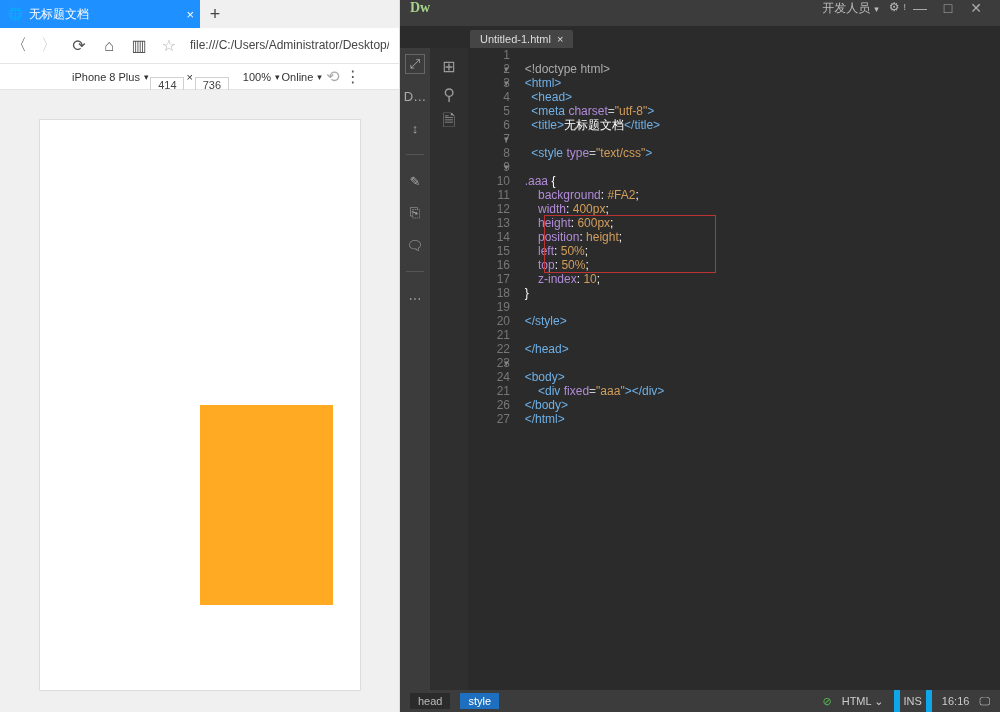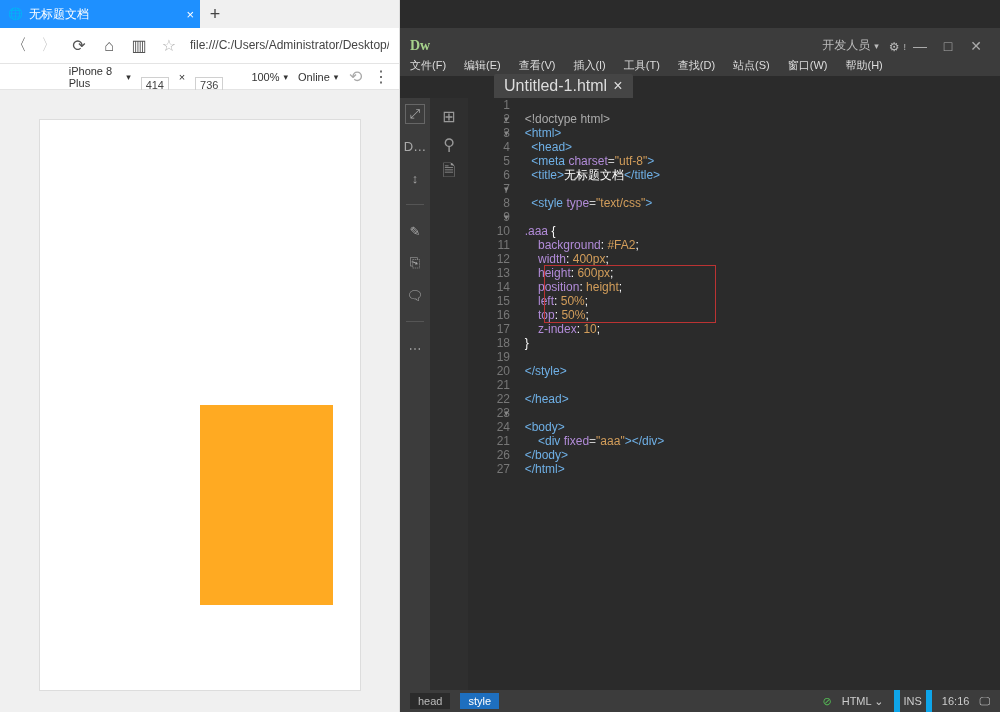--- a/index.html
+++ b/index.html
@@ -18,41 +18,41 @@
 .br-tab .close { position: absolute; right: 6px; font-size: 13px; }
 .br-newtab { width: 30px; display: flex; align-items: center; justify-content: center; color: #444; font-size: 18px; }
 .br-addr {
   height: 36px; background: #fff; border-bottom: 1px solid #e4e4e4;
   display: flex; align-items: center; gap: 12px; padding: 0 10px;
 }
 .br-icon { width: 18px; height: 18px; color: #555; display:flex; align-items:center; justify-content:center; font-size:16px;}
 .br-url { flex: 1; font-size: 12px; color: #444; white-space: nowrap; overflow: hidden; }
 .br-devbar {
   height: 26px; background: #fff; border-bottom: 1px solid #e4e4e4;
-  display: flex; align-items: center; gap: 10px; padding: 0 10px; font-size: 11px; color: #333;
+  display: flex; align-items: center; gap: 2px; padding: 0 10px; font-size: 11px; color: #333;
 }
 .devsel { display:flex; align-items:center; gap:4px;}
 .devsel .caret { font-size: 9px; }
 .numbox { border:1px solid #d0d0d0; width:34px; height:16px; display:flex; align-items:center; justify-content:center; font-size:11px; color:#444;margin-top:16px;}
 .br-body { flex:1; background:#f0f0f0; overflow:hidden; position:relative; display:flex; justify-content:center; padding-top:30px;}
 .simdevice { width:320px; height:570px; background:#fff; box-shadow:0 0 0 1px #ddd; position:relative; overflow:hidden;}
 .orangebox { position:absolute; left:50%; top:50%; width:133px; height:200px; background:#FFAA22; }
 
 
 .dw { position:absolute; left:400px; top:0; right:0; bottom:0; background:#2b2b2b; display:flex; flex-direction:column; color:#ccc;}
 .dw-title {
-  height:26px; background:#3c3c3c; display:flex; align-items:flex-end; padding:0 10px; font-size:12px; color:#bbb;margin-top:28px;
+  height:26px; background:#3c3c3c; display:flex; align-items:flex-start; padding:0 10px; font-size:12px; color:#bbb;
 }
 .dw-title .logo { color:#a7d38c; font-weight:bold; font-family:"Segoe Script",cursive; font-size:14px;}
 .dw-title .spacer {flex:1;}
 .dw-title .ti { margin-left:10px; display:flex; align-items:center; gap:4px;}
 .dw-title .winbtn { width:28px; text-align:center; color:#aaa; font-size:14px;}
 .dw-menu { height:22px; background:#3c3c3c; display:flex; align-items:center; padding:0 10px; gap:18px; font-size:11px; color:#ddd;}
 .dw-tabs { height:22px; background:#2b2b2b; display:flex; align-items:flex-end; padding-left:70px;}
-.dw-tab { background:#454545; color:#ddd; font-size:16px; padding:3px 10px; display:flex; align-items:center; gap:6px; border-top-left-radius:2px; border-top-right-radius:2px;margin-left:24px;}
+.dw-tab { background:#454545; color:#ddd; font-size:11px; padding:3px 10px; display:flex; align-items:center; gap:6px; border-top-left-radius:2px; border-top-right-radius:2px;}
 
 .dw-main { flex:1; display:flex; overflow:hidden;}
 .dw-rail { width:30px; background:#3c3c3c; display:flex; flex-direction:column; align-items:center; padding-top:6px; gap:12px;}
 .dw-rail .ri { width:20px; height:20px; color:#aaa; font-size:13px; display:flex; align-items:center; justify-content:center;}
 .dw-rail .ri.brd { border:1px solid #666;}
 .dw-rail .sep { width:18px; border-top:1px solid #555; margin:4px 0;}
 .dw-rail2 { width:38px; background:#2f2f2f; display:flex; flex-direction:column; align-items:center; padding-top:6px; gap:4px;}
 .dw-rail2 .r2 { width:24px; height:24px; color:#999; font-size:16px; display:flex; align-items:center; justify-content:center;}
 
 .editor { flex:1; position:relative; background:#2b2b2b; overflow:hidden;}
@@ -125,31 +125,20 @@
         <span>开发人员</span>
         <span style="font-size:9px">▾</span>
       </span>
     <span class="ti">
         <span>⚙</span>
         <span style="font-size:9px">!</span>
       </span>
     <span class="winbtn">—</span>
     <span class="winbtn">□</span>
     <span class="winbtn">✕</span>
-  </div>
-  <div class="dw-menu">
-    <span>文件(F)</span>
-    <span>编辑(E)</span>
-    <span>查看(V)</span>
-    <span>插入(I)</span>
-    <span>工具(T)</span>
-    <span>查找(D)</span>
-    <span>站点(S)</span>
-    <span>窗口(W)</span>
-    <span>帮助(H)</span>
   </div>
   <div class="dw-tabs">
     <div class="dw-tab">
       <span>Untitled-1.html</span>
       <span>×</span>
     </div>
   </div>
   <div class="dw-main">
     <div class="dw-rail">
       <div class="ri brd">⤢</div>

